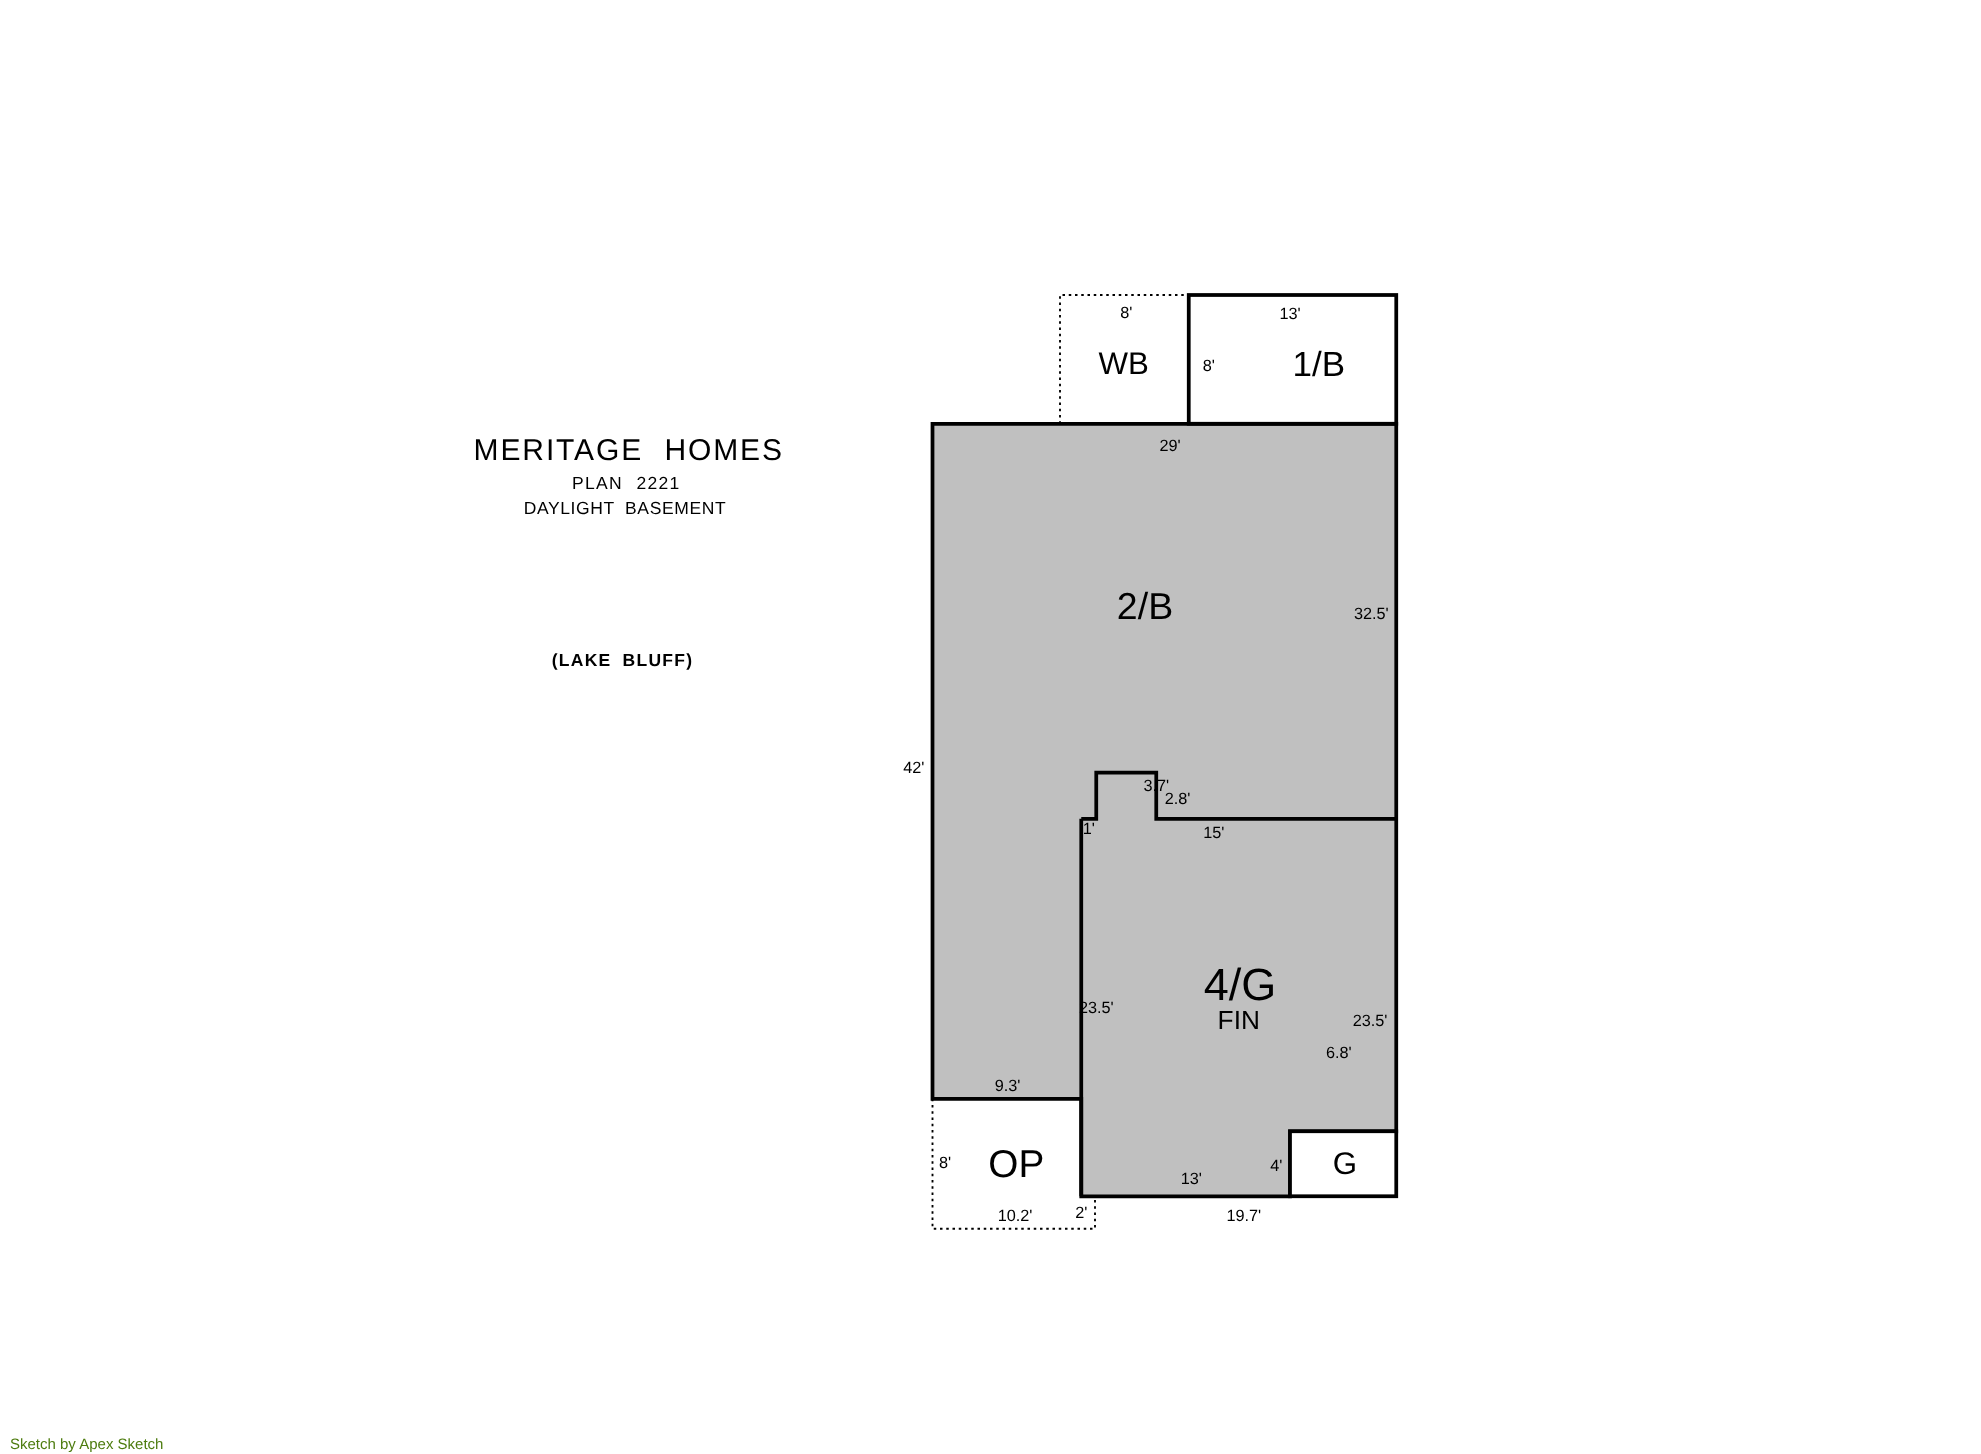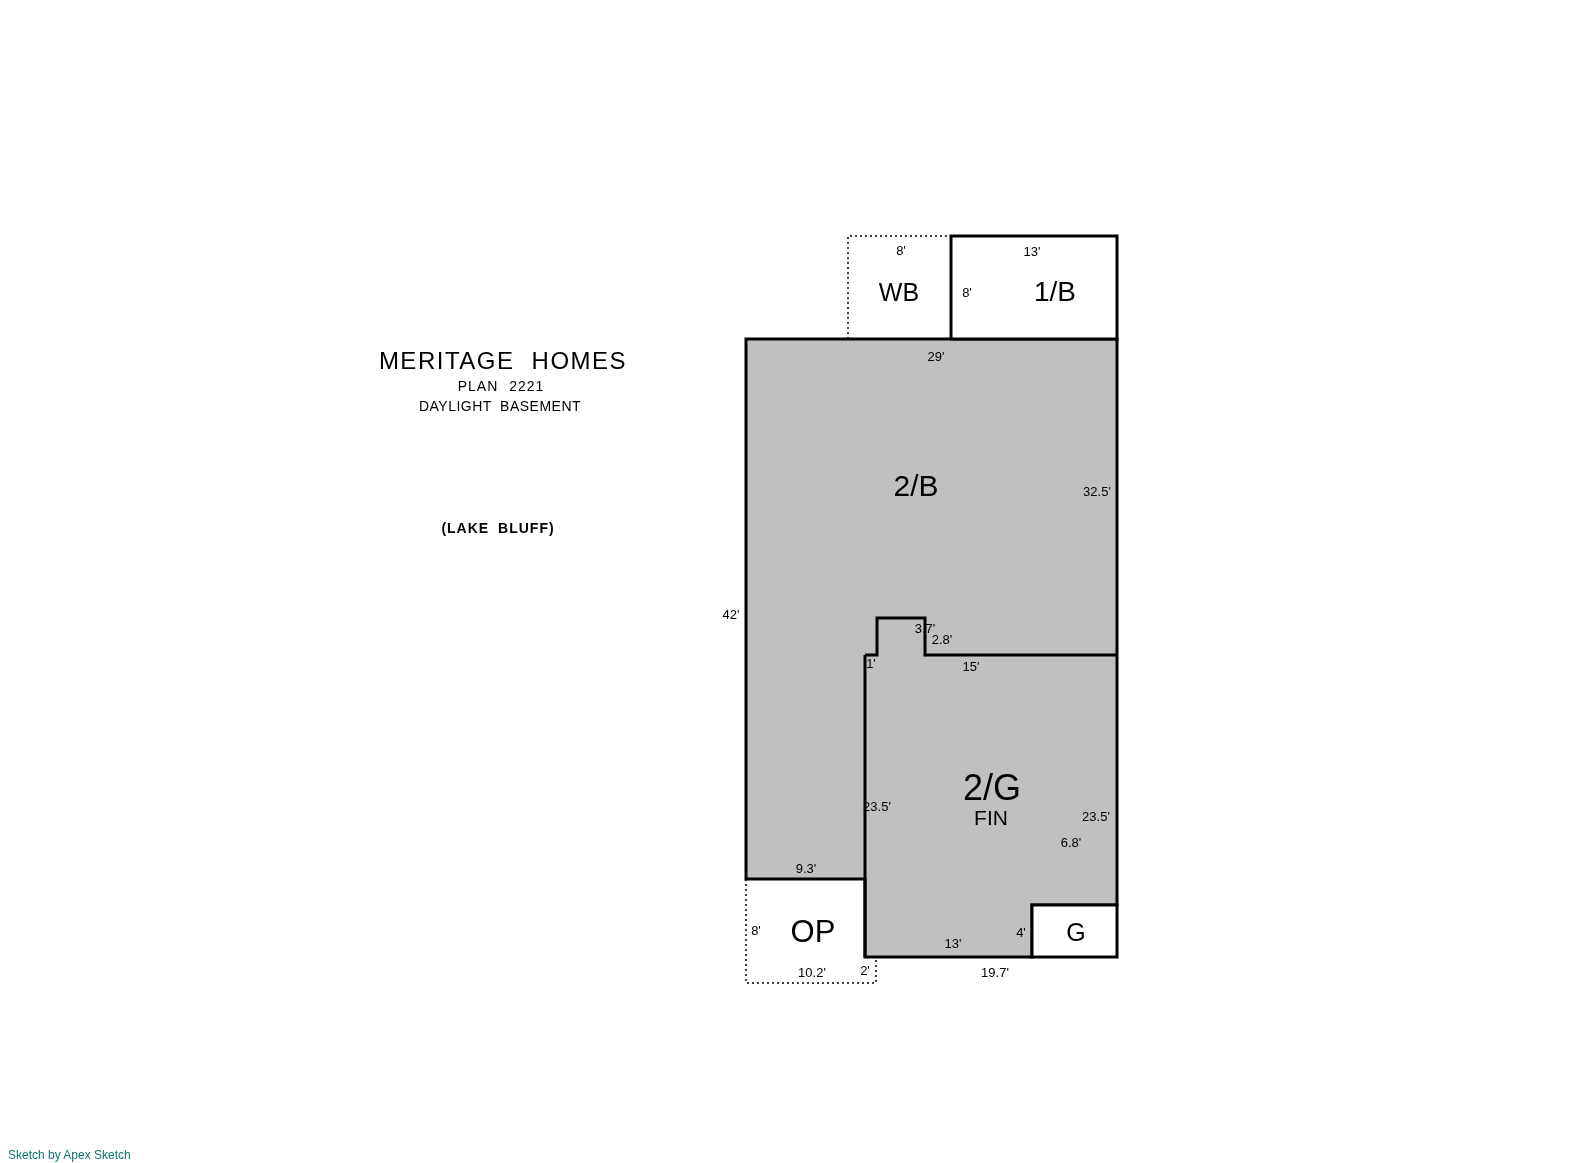--- a/index.html
+++ b/index.html
@@ -49,21 +49,21 @@
   .title-note {
     font-size: 14px;
     letter-spacing: 1px;
     word-spacing: 4px;
   }
   .footer-credit {
     position: absolute;
     left: 8px;
     top: 1148px;
     font-size: 12px;
-    color: #0f766e;
+    color: #4d7c0f;
     white-space: nowrap;
   }
 </style>
 </head>
 <body>
 
 <div id="page">
 
   <svg class="plan" width="1585" height="1163" viewBox="0 0 1585 1163">
 
@@ -85,21 +85,21 @@
   <div>
     <div class="lbl title-company" style="left:503px; top:361px;">MERITAGE HOMES</div>
     <div class="lbl title-plan" style="left:501px; top:386px;">PLAN 2221</div>
     <div class="lbl title-subtitle" style="left:500px; top:406px;">DAYLIGHT BASEMENT</div>
     <div class="lbl title-note" style="left:498px; top:528px;font-weight:bold;">(LAKE BLUFF)</div>
   </div>
 
   <div class="lbl" style="left:899px; top:292px; font-size:25px;">WB</div>
   <div class="lbl" style="left:1031px; top:292px; font-size:28px;margin-left:24px;">1/B</div>
   <div class="lbl" style="left:916px; top:486px; font-size:30px;">2/B</div>
-  <div class="lbl" style="left:992px; top:788px; font-size:36px;">2/G</div>
+  <div class="lbl" style="left:992px; top:788px; font-size:36px;">4/G</div>
   <div class="lbl" style="left:991px; top:817px; font-size:21px;">FIN</div>
   <div class="lbl" style="left:813px; top:931px; font-size:31px;">OP</div>
   <div class="lbl" style="left:1076px; top:932px; font-size:25px;">G</div>
 
   <div class="lbl dim" style="left:901px; top:250px;">8'</div>
   <div class="lbl dim" style="left:1032px; top:251px;">13'</div>
   <div class="lbl dim" style="left:967px; top:292px;">8'</div>
   <div class="lbl dim" style="left:936px; top:356px;">29'</div>
   <div class="lbl dim" style="left:1097px; top:491px;">32.5'</div>
   <div class="lbl dim" style="left:731px; top:614px;">42'</div>

